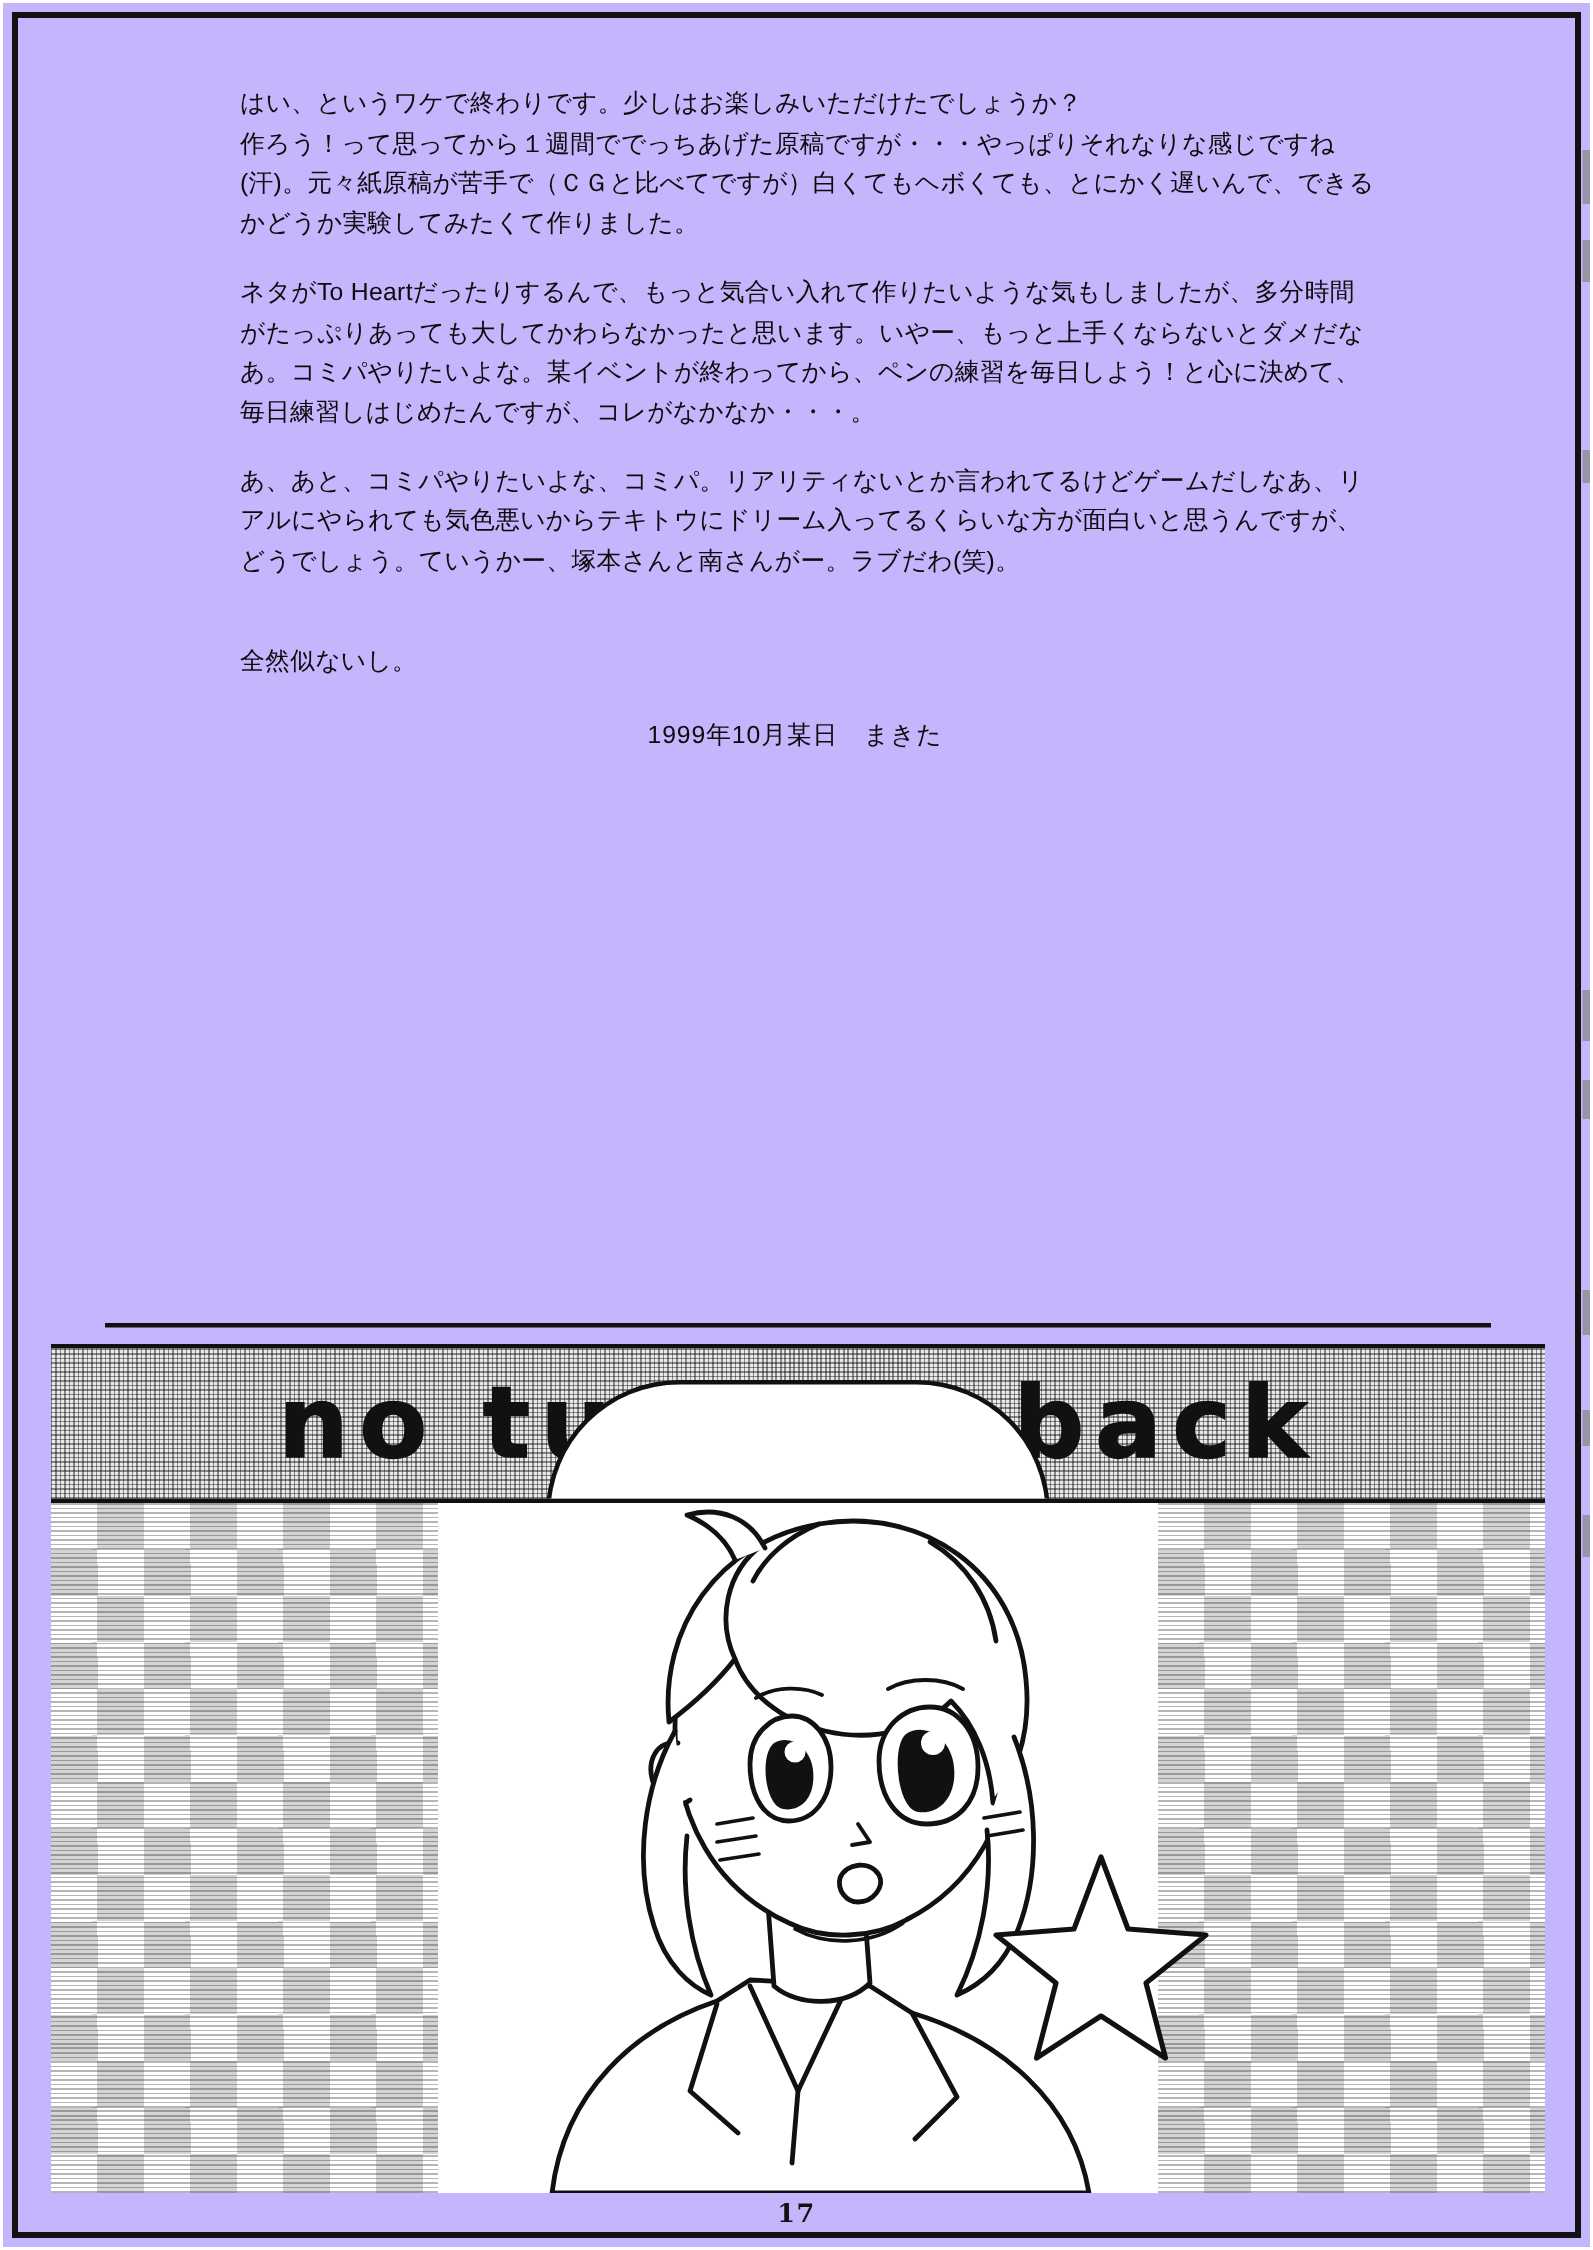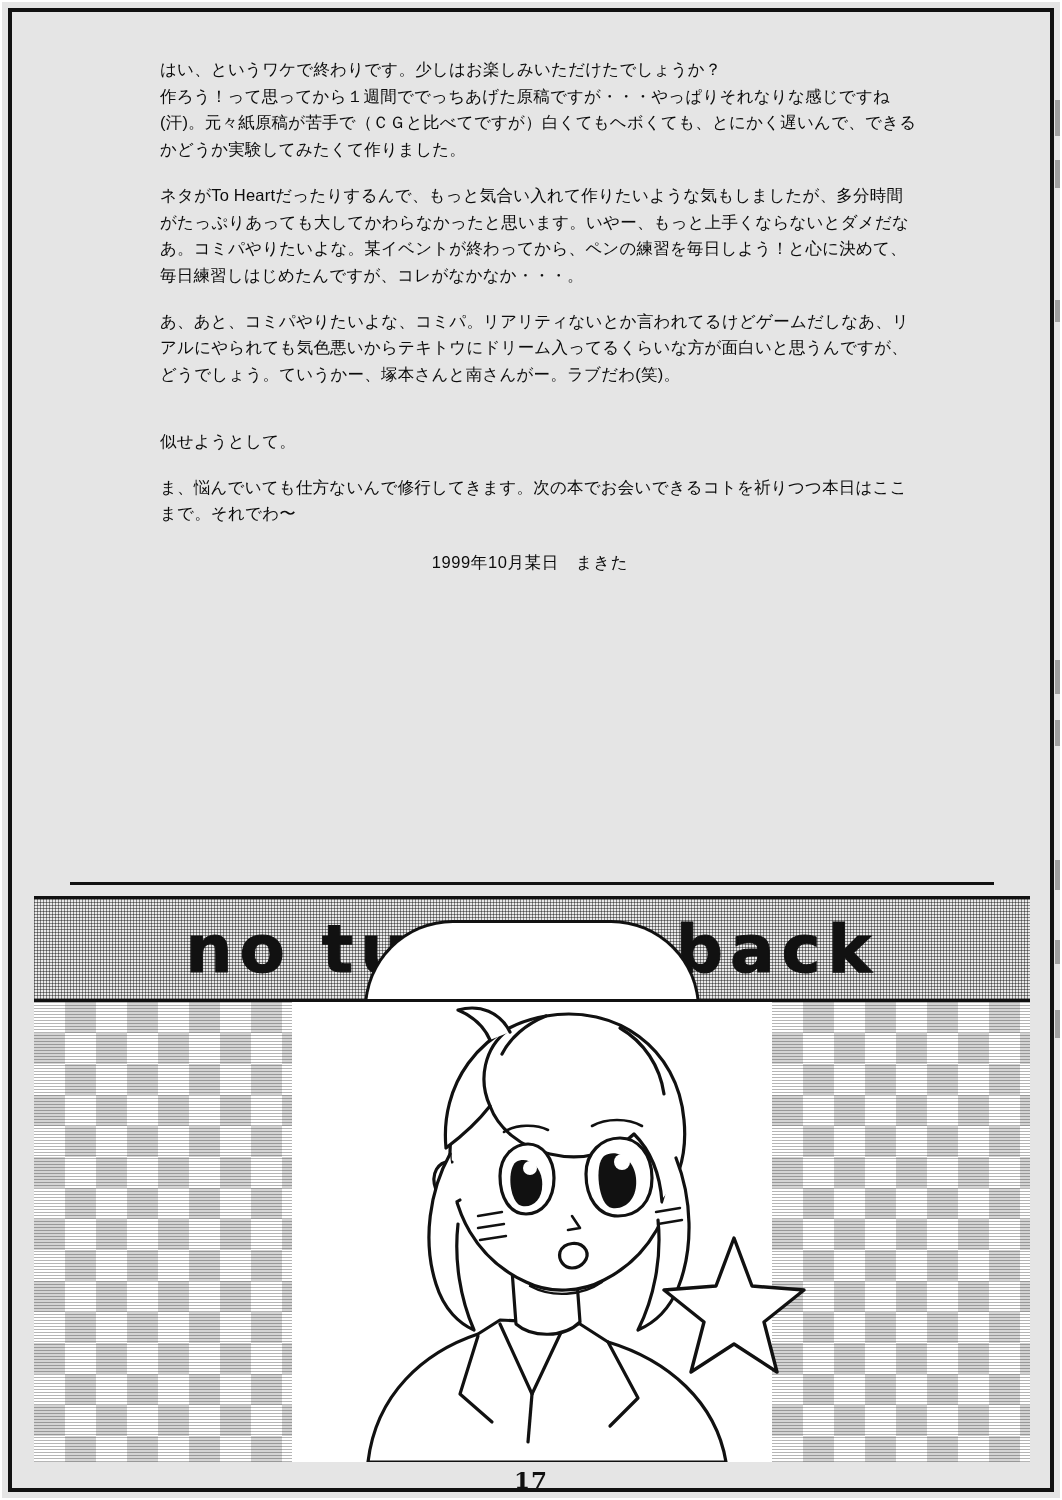--- a/index.html
+++ b/index.html
@@ -14,21 +14,21 @@
     position: relative;
     overflow: hidden;
   }
 
   
   #page {
     position: absolute;
     left: 0; top: 0;
     width: 1062px;
     height: 1500px;
-    background: #e5e5e5;
+    background: #c4b5fd;
   }
   
   #page::before {
     content: "";
     position: absolute;
     left: 8px; top: 8px;
     width: 1046px; height: 1484px;
     border: 4px solid #111;
     box-sizing: border-box;
   }
@@ -160,21 +160,21 @@
     height: 460px;
   }
 
   
   #page-number {
     position: absolute;
     left: 0; right: 0;
     top: 1466px;
     text-align: center;
     font-family: "DejaVu Serif", serif;
-    font-size: 23px;
+    font-size: 17px;
     font-weight: 700;
     color: #111;
     letter-spacing: 1px;
   }
 
   
   .edge-mark {
     position: absolute;
     right: 2px;
     width: 5px;
@@ -185,22 +185,21 @@
 </head>
 <body>
 
 <div id="page">
 
   <div id="afterword">
     <p>はい、というワケで終わりです。少しはお楽しみいただけたでしょうか？
 作ろう！って思ってから１週間ででっちあげた原稿ですが・・・やっぱりそれなりな感じですね(汗)。元々紙原稿が苦手で（ＣＧと比べてですが）白くてもヘボくても、とにかく遅いんで、できるかどうか実験してみたくて作りました。</p>
     <p>ネタがTo Heartだったりするんで、もっと気合い入れて作りたいような気もしましたが、多分時間がたっぷりあっても大してかわらなかったと思います。いやー、もっと上手くならないとダメだなあ。コミパやりたいよな。某イベントが終わってから、ペンの練習を毎日しよう！と心に決めて、毎日練習しはじめたんですが、コレがなかなか・・・。</p>
     <p class="gap-big">あ、あと、コミパやりたいよな、コミパ。リアリティないとか言われてるけどゲームだしなあ、リアルにやられても気色悪いからテキトウにドリーム入ってるくらいな方が面白いと思うんですが、どうでしょう。ていうかー、塚本さんと南さんがー。ラブだわ(笑)。</p>
-    <p>似せようとして。</p>
-    <p>ま、悩んでいても仕方ないんで修行してきます。次の本でお会いできるコトを祈りつつ本日はここまで。それでわ〜</p>
+    <p>全然似ないし。</p>
     <p class="signature">1999年10月某日　まきた</p>
   </div>
 
   <div id="mid-rule"></div>
 
   <div id="banner">
     <div id="banner-halo"></div>
     <div id="banner-title">no turning back</div>
   </div>
 

